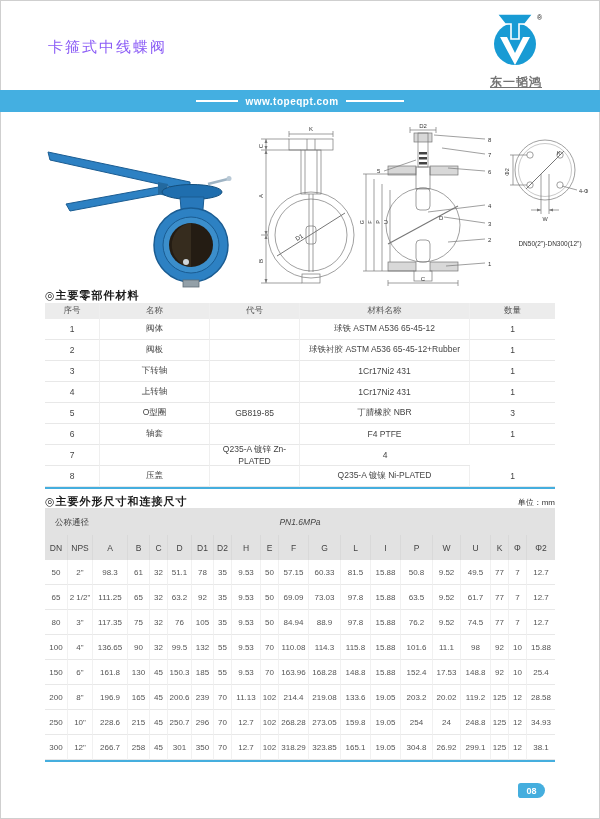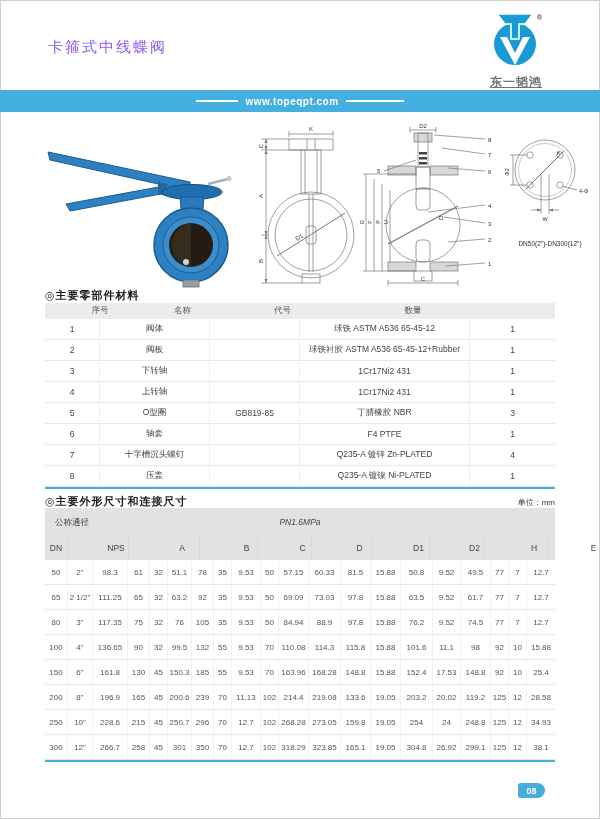--- a/index.html
+++ b/index.html
@@ -19,33 +19,33 @@
   .figures{position:absolute;left:40px;top:122px;width:545px;height:166px;display:flex;}
   .fig{flex:none;}
   .fig-caption{font-size:6.5px;color:#333;text-align:center;margin-top:2px;}
   svg text{font-family:"Liberation Sans","DejaVu Sans",sans-serif;}
   
   .sec-title{position:absolute;left:45px;font-size:11px;font-weight:bold;color:#1a1a1a;letter-spacing:1px;}
   .unit{position:absolute;right:45px;font-size:8px;color:#333;}
   
   .ptable{position:absolute;left:45px;top:303px;width:510px;border-bottom:2px solid #45aede;font-size:8.5px;color:#444;}
   .pgrid{display:grid;grid-template-columns:55px 110px 90px 170px 85px;}
-  .phead{background:#ececec;color:#555;padding-left:28px;}
+  .phead{background:#ececec;color:#555;}
   .phead .cell{height:16px;}
   .prow .cell{height:20px;border-bottom:1px solid #e8e8e8;}
   .cell{display:flex;align-items:center;justify-content:center;border-right:1px solid #efefef;text-align:center;}
   .cell:last-child{border-right:none;}
   
   .dtable{position:absolute;left:45px;top:508px;width:510px;border-bottom:2px solid #45aede;
           --dcols:23px 25px 35px 22px 18px 24px 22px 18px 29px 18px 30px 32px 30px 30px 32px 28px 30px 18px 18px 28px;}
   .dgroup{position:relative;height:27px;background:#e2e2e2;font-size:8.5px;color:#444;}
   .dgroup .gl{position:absolute;left:10px;top:9px;}
   .dgroup .gr{position:absolute;left:0;right:0;top:9px;text-align:center;font-style:italic;}
   .dhead,.drow{display:grid;grid-template-columns:var(--dcols);}
-  .dhead{background:#e2e2e2;font-size:8.5px;color:#444;gap:36px;}
+  .dhead{background:#e2e2e2;font-size:8.5px;color:#444;}
   .dhead .cell{height:25px;border-right:1px solid #d9d9d9;}
   .dhead .cell:last-child{border-right:none;}
   .drow{font-size:8px;color:#555;}
   .drow .cell{height:24px;border-bottom:1px solid #e8e8e8;border-right:1px solid #f1f1f1;}
   .drow .cell:last-child{border-right:none;}
   
   .page-badge{position:absolute;right:55px;top:783px;width:27px;height:15px;background:#45aede;
               border-radius:3px 8px 8px 3px;color:#fff;font-size:9px;font-weight:bold;
               display:flex;align-items:center;justify-content:center;}
 </style>
@@ -201,20 +201,21 @@
   </div>
 
   <div class="sec-title" style="top:288px;">◎主要零部件材料</div>
 
   <div class="ptable">
     <div class="pgrid phead">
 
     <div class="cell">序号</div>
         <div class="cell">名称</div>
         <div class="cell">代号</div>
+        <div class="cell">材料名称</div>
         <div class="cell">数量</div>
       </div>
     <div>
 
         <div class="pgrid prow">
           <div class="cell">1</div>
           <div class="cell">阀体</div>
           <div class="cell"></div>
           <div class="cell">球铁 ASTM A536 65-45-12</div>
           <div class="cell">1</div>
@@ -255,21 +256,20 @@
         <div class="pgrid prow">
           <div class="cell">6</div>
           <div class="cell">轴套</div>
           <div class="cell"></div>
           <div class="cell">F4 PTFE</div>
           <div class="cell">1</div>
         </div>
 
         <div class="pgrid prow">
           <div class="cell">7</div>
-          <div class="cell">十字槽沉头螺钉</div>
           <div class="cell"></div>
           <div class="cell">Q235-A 镀锌 Zn-PLATED</div>
           <div class="cell">4</div>
         </div>
 
         <div class="pgrid prow">
           <div class="cell">8</div>
           <div class="cell">压盖</div>
           <div class="cell"></div>
           <div class="cell">Q235-A 镀镍 Ni-PLATED</div>

